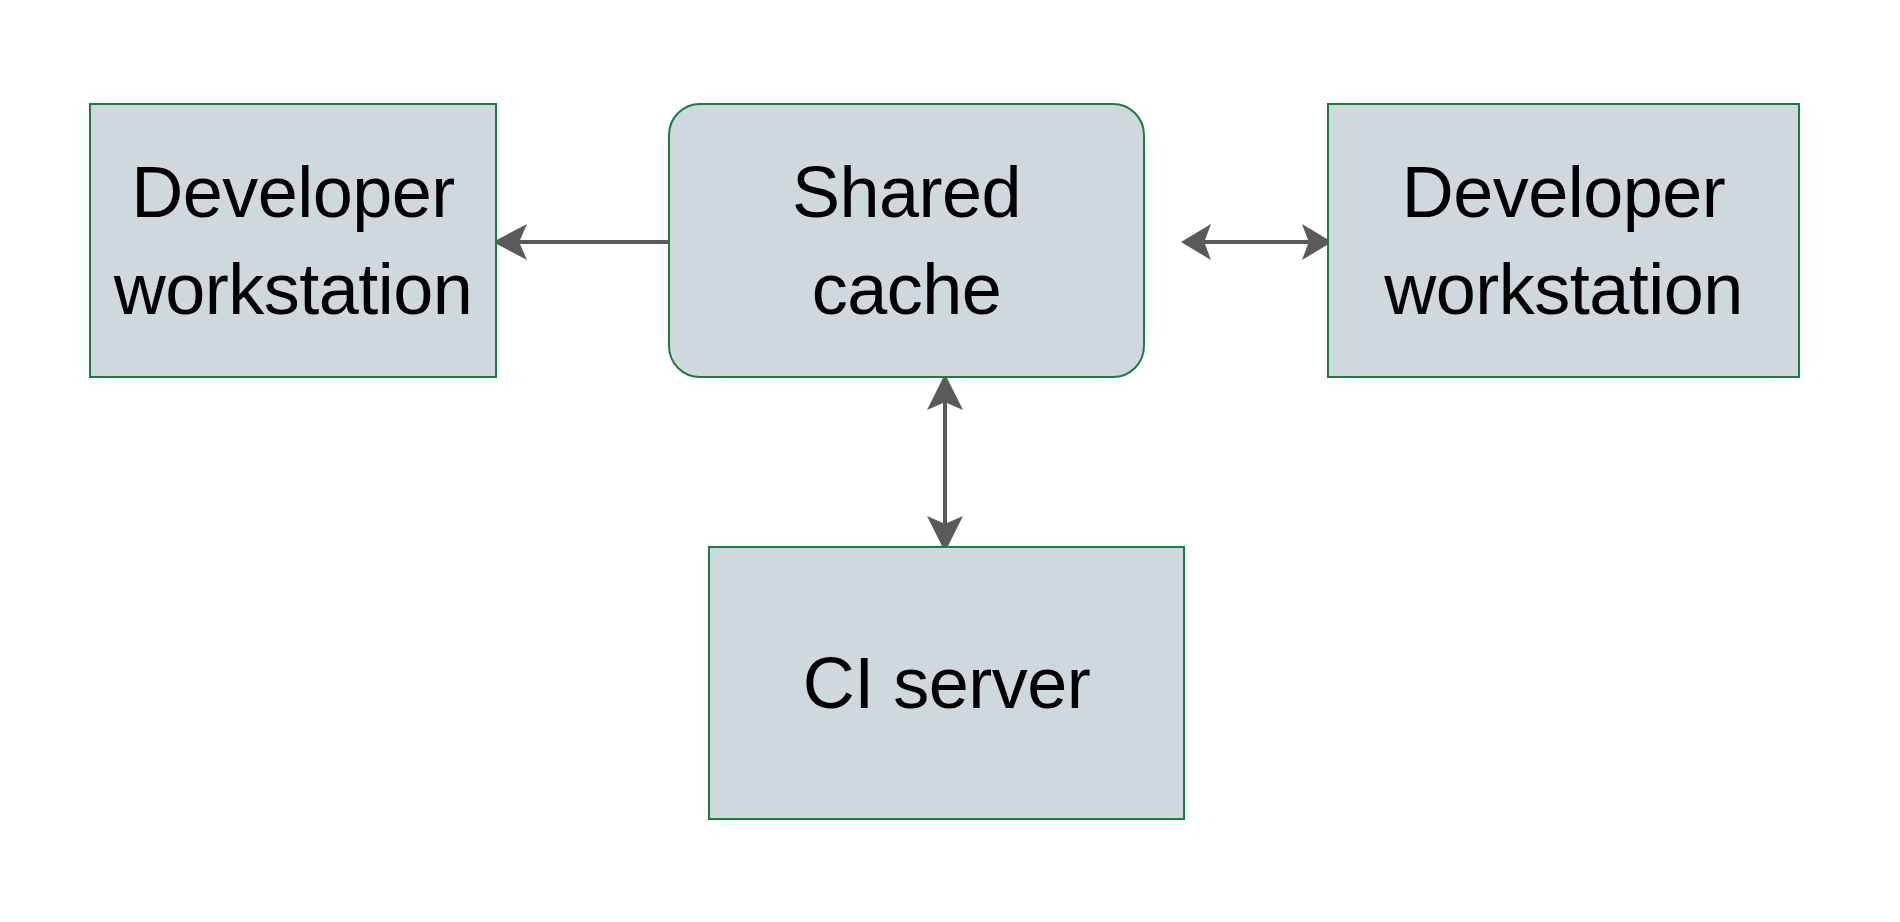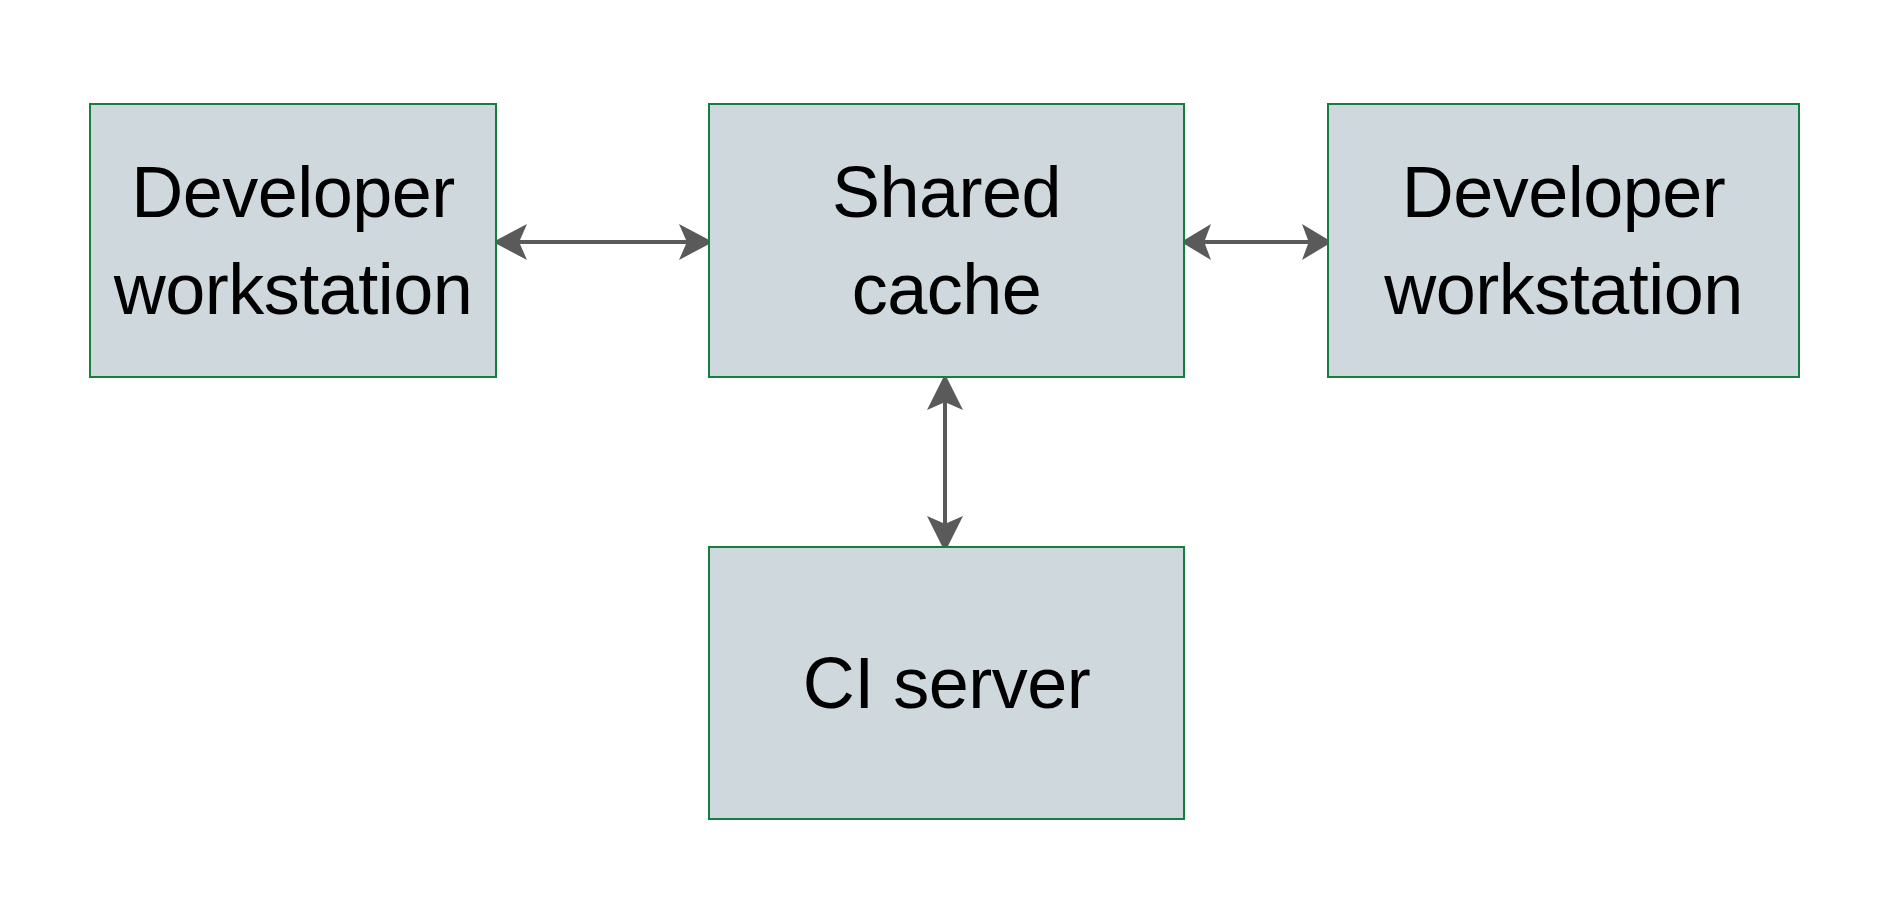--- a/index.html
+++ b/index.html
@@ -36,21 +36,21 @@
     white-space: pre-line;
     letter-spacing: -0.5px;
     width: 112%;
   }
   .node-label.single {
     width: 100%;
   }
 
   
   #node-dev-left  { left: 89px;   top: 103px; width: 408px; height: 275px; }
-  #node-cache     { left: 708px;  top: 103px; width: 477px; height: 275px; }
+  #node-cache     { left: 668px;  top: 103px; width: 477px; height: 275px; border-radius: 32px; }
   #node-dev-right { left: 1327px; top: 103px; width: 473px; height: 275px; }
   #node-ci        { left: 708px;  top: 546px; width: 477px; height: 274px; }
 
   
   .connector {
     position: absolute;
     overflow: visible;
   }
   #edge-left-cache  { left: 493px; top: 212px; width: 220px; height: 60px; }
   #edge-cache-right { left: 1181px; top: 212px; width: 151px; height: 60px; }

